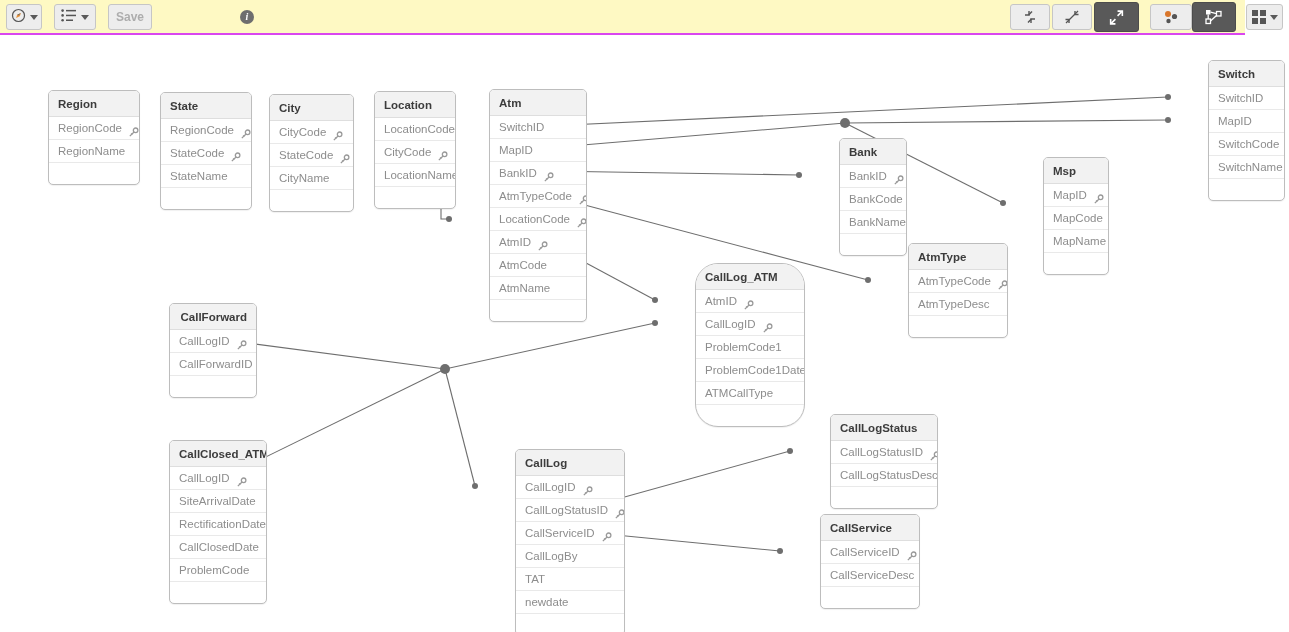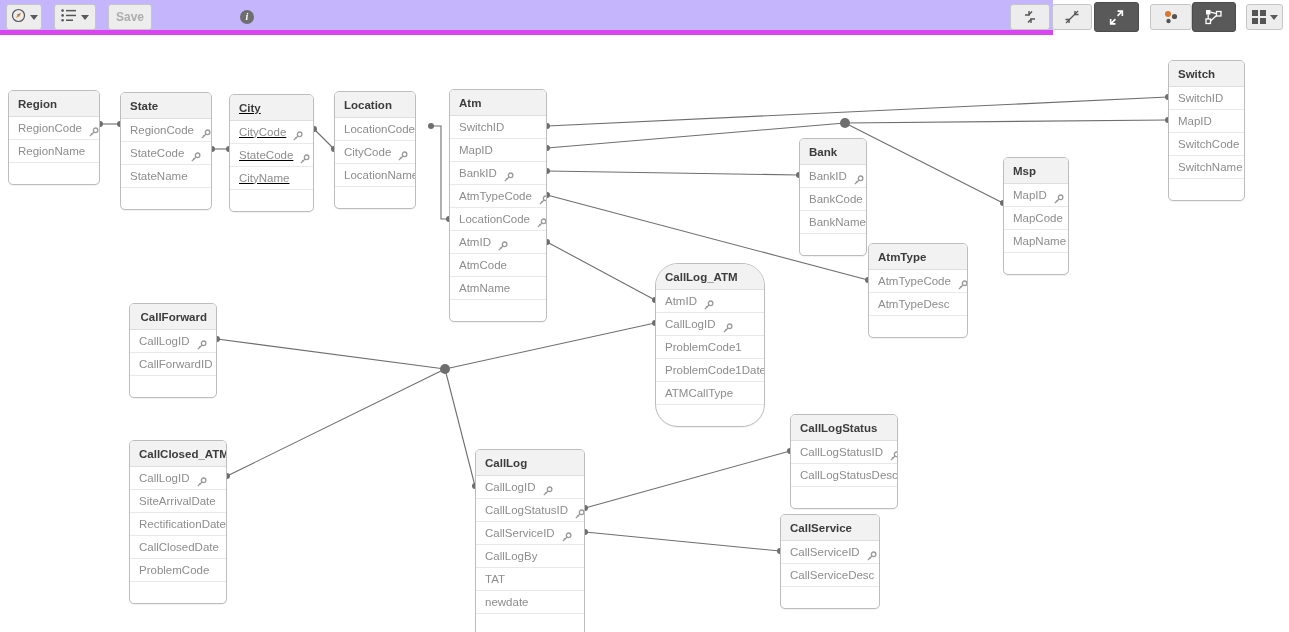--- a/index.html
+++ b/index.html
@@ -7,23 +7,23 @@
     margin: 0; padding: 0;
     width: 1289px; height: 632px;
     background: #ffffff;
     font-family: "Liberation Sans", sans-serif;
     overflow: hidden;
   }
 
   
   #toolbar {
     position: absolute; left: 0; top: 0;
-    width: 1053px; height: 35px;
-    background: #c4b5fd;
-    border-bottom: 5px solid #d946ef;
+    width: 1245px; height: 35px;
+    background: #fef9c3;
+    border-bottom: 2px solid #d946ef;
   }
   .tb-btn {
     position: absolute;
     background: #ededed;
     border: 1px solid #c6c6c6;
     border-radius: 3px;
     height: 26px;
     display: flex; align-items: center; justify-content: center;
     cursor: pointer;
     color: #555;
@@ -63,20 +63,21 @@
   #links { position: absolute; left: 0; top: 0; width: 1289px; height: 597px; }
 
   
   .tbl {
     position: absolute;
     background: #ffffff;
     border: 1px solid #bdbdbd;
     border-radius: 5px;
     overflow: hidden;
     box-shadow: 0 1px 1px rgba(0,0,0,.06);
+    margin-left: 40px;
   }
   .tbl-head {
     height: 26px; line-height: 26px;
     background: #f2f2f2;
     border-bottom: 1px solid #dedede;
     font-size: 11.5px; font-weight: bold; color: #3c3c3c;
     padding: 0 9px;
     white-space: nowrap; overflow: hidden;
   }
   .tbl-row {
@@ -262,21 +263,21 @@
               <circle cx="8.3" cy="3.6" r="2.5" fill="none" stroke="#9a9a9a" stroke-width="1.4"></circle>
               <path d="M6.6 5.4 L2 10" stroke="#9a9a9a" stroke-width="1.4" fill="none"></path>
               <path d="M3.4 7.1 L4.6 8.3" stroke="#9a9a9a" stroke-width="1.4" fill="none"></path>
             </svg></span>
         </div>
         <div class="tbl-row">
           <span>StateName</span>
         </div>
         <div class="tbl-row empty"></div>
       </div>
-      <div class="tbl" style="left: 229px; top: 59px; width: 85px; text-decoration: underline;">
+      <div class="tbl" style="left: 229px; top: 59px; width: 85px;">
         <div class="tbl-head">City</div>
         <div class="tbl-row">
           <span>CityCode</span>
           <span class="keyicon"><svg width="11" height="11" viewBox="0 0 12 12">
               <circle cx="8.3" cy="3.6" r="2.5" fill="none" stroke="#9a9a9a" stroke-width="1.4"></circle>
               <path d="M6.6 5.4 L2 10" stroke="#9a9a9a" stroke-width="1.4" fill="none"></path>
               <path d="M3.4 7.1 L4.6 8.3" stroke="#9a9a9a" stroke-width="1.4" fill="none"></path>
             </svg></span>
         </div>
         <div class="tbl-row">

